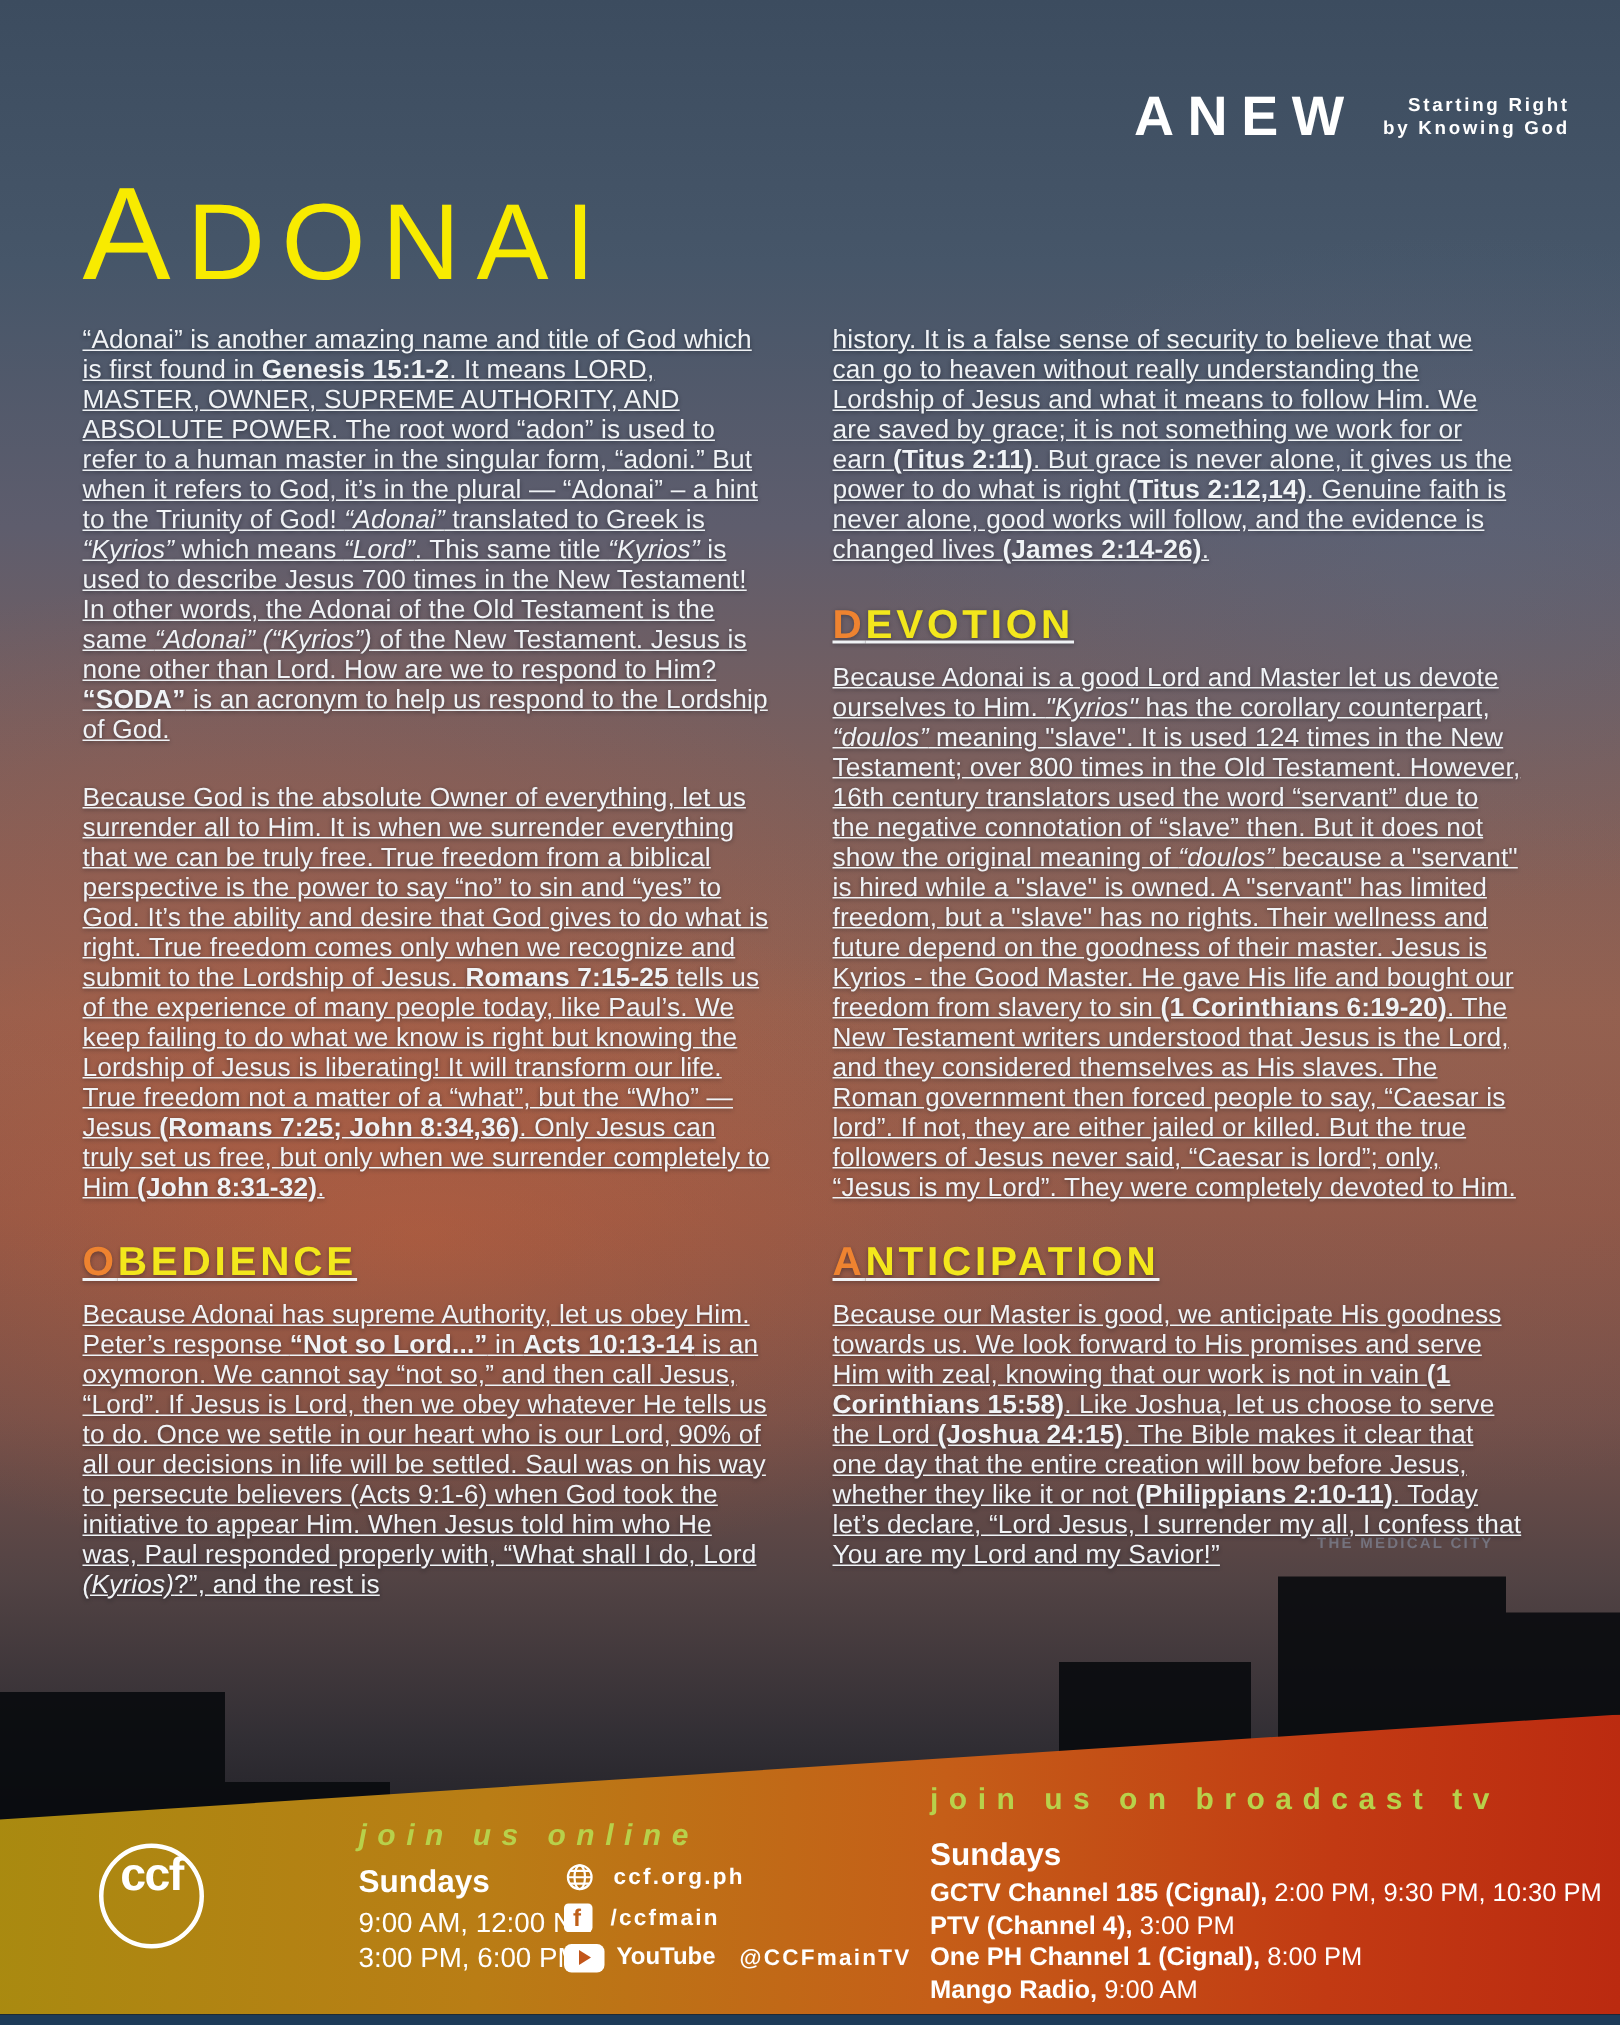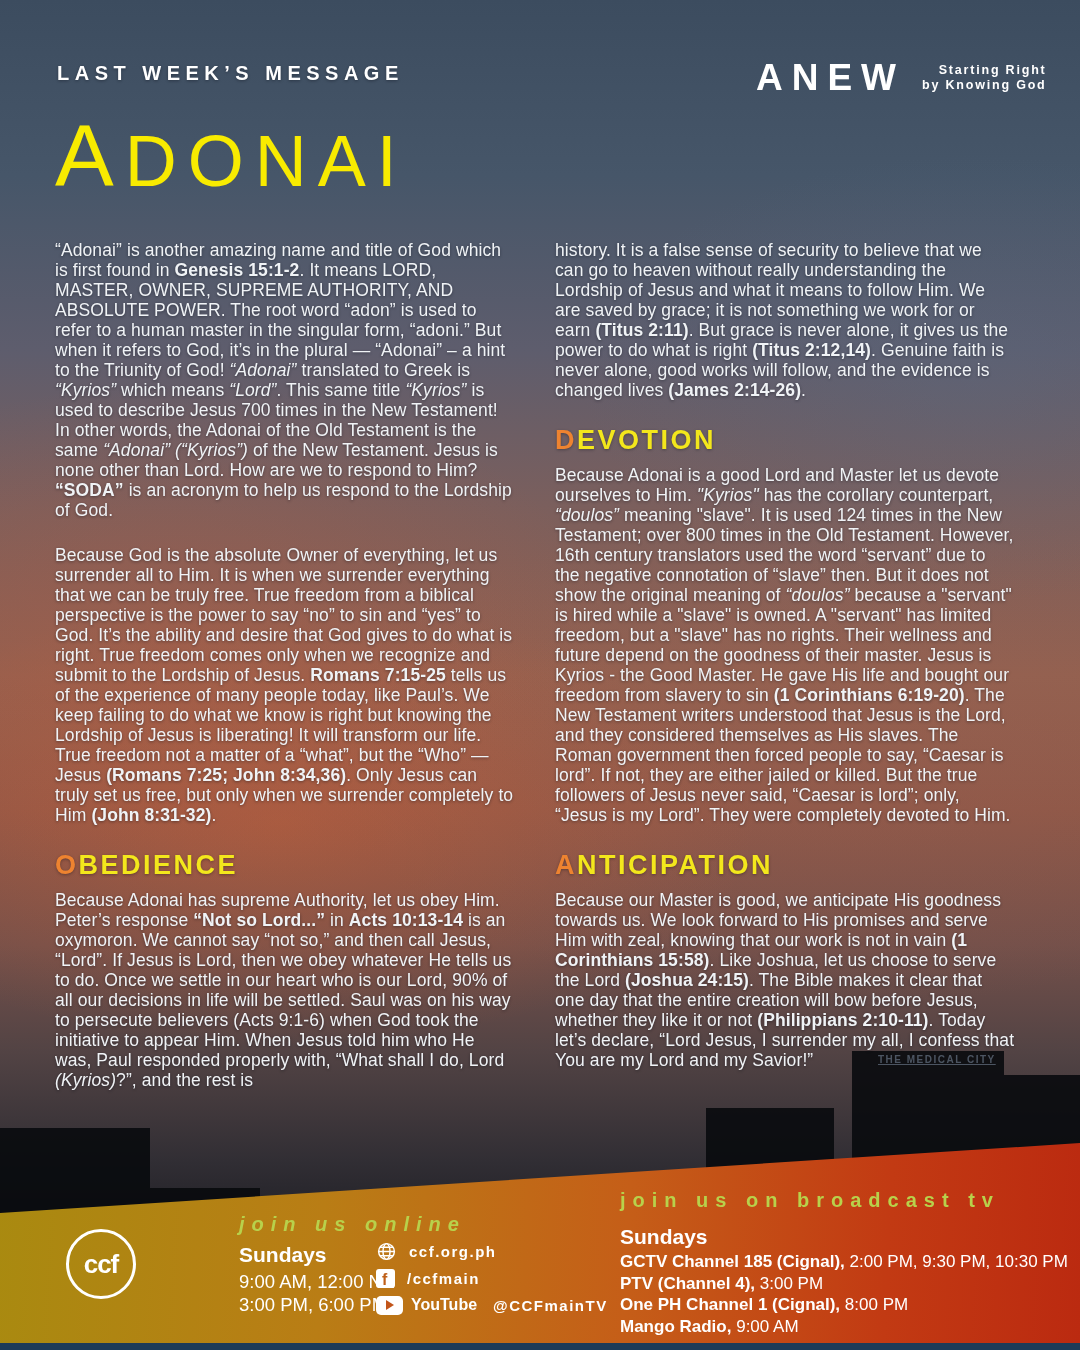--- a/index.html
+++ b/index.html
@@ -9,51 +9,51 @@
   .bg{position:absolute;inset:0;
     background:
       radial-gradient(ellipse 620px 360px at 16% 47%, rgba(176,92,68,.38), transparent 70%),
       radial-gradient(ellipse 680px 320px at 26% 61%, rgba(208,98,55,.42), transparent 70%),
       radial-gradient(ellipse 760px 360px at 78% 56%, rgba(155,102,88,.22), transparent 70%),
       radial-gradient(ellipse 560px 320px at 90% 28%, rgba(86,108,134,.30), transparent 70%),
       linear-gradient(180deg,#3c4c5f 0%,#465669 13%,#5e5d6d 26%,#7c5f5c 38%,#93604f 50%,
         #8f5747 60%,#74504a 70%,#524344 78%,#312e34 86%,#191a20 93%,#0e0f13 100%);}
   .city{position:absolute;inset:0;}
   .bld{position:absolute;bottom:7px;background:rgba(7,9,13,.88);}
-  .sign{position:absolute;left:878px;top:1054px;font-size:10px;font-weight:bold;
-        letter-spacing:1.5px;color:rgba(150,170,195,.45);text-decoration:underline;}
+  .sign{position:absolute;left:878px;top:1024px;font-size:10px;font-weight:bold;
+        letter-spacing:1.5px;color:rgba(150,170,195,.45);}
   
   .kicker{position:absolute;left:57px;top:62px;font-size:20px;font-weight:bold;
           letter-spacing:5.5px;color:#fff;text-shadow:0 1px 3px rgba(10,15,25,.4);}
   .brand{position:absolute;left:756px;top:57px;display:flex;align-items:center;gap:17px;color:#fff;}
   .brand-name{font-size:37px;font-weight:bold;letter-spacing:9px;}
   .brand-tag{display:flex;flex-direction:column;font-size:12.5px;font-weight:bold;
              letter-spacing:1.8px;line-height:15px;align-items:flex-end;}
   .title{position:absolute;left:55px;top:108px;margin:0;font-size:72px;font-weight:normal;
          letter-spacing:11px;color:#f8eb00;line-height:1.1;}
   .title::first-letter{font-size:88px;}
   
-  .cols{position:absolute;left:55px;top:240px;width:968px;display:flex;gap:40px;}
+  .cols{position:absolute;left:55px;top:216px;width:968px;display:flex;gap:40px;text-decoration:underline;}
   .col{width:460px;}
   .sec + .sec{margin-top:25px;}
   .sec h2{margin:0 0 9px;font-size:27px;font-weight:bold;letter-spacing:2.5px;
           color:#f3e71c;text-shadow:0 1px 3px rgba(10,15,25,.35);}
   .sec h2::first-letter{color:#ee8330;}
   .sec p{margin:0;font-size:17.5px;line-height:20px;letter-spacing:.1px;
          color:#f0f3f6;text-shadow:0 1px 3px rgba(10,15,25,.45);}
   .b{font-weight:bold;}
   .i{font-style:italic;}
   
   .footer{position:absolute;left:0;right:0;top:1143px;bottom:7px;
     clip-path:polygon(0 70px,100% 0,100% 100%,0 100%);
     background:linear-gradient(93deg,#a98a10 0%,#b97d15 30%,#c55e18 58%,#c23a13 82%,#bb2a10 100%);}
   .bottom-strip{position:absolute;left:0;right:0;bottom:0;height:7px;background:#1d3b58;}
   .ccf-logo{position:absolute;left:66px;top:86px;width:64px;height:64px;border:3.5px solid #fff;
-    border-radius:50%;display:flex;align-items:center;justify-content:center;
-    font-size:26px;font-weight:bold;letter-spacing:-1px;color:#fff;}
+    border-radius:50%;display:flex;justify-content:center;
+    font-size:31px;font-weight:bold;letter-spacing:-1px;color:#fff;}
   .f-heading{font-size:20px;font-weight:bold;letter-spacing:7px;color:#b8d14b;}
   .f-day{font-size:21px;font-weight:bold;color:#fff;}
   .online-heading{position:absolute;left:239px;top:70px;font-style:italic;}
   .online-times{position:absolute;left:239px;top:100px;}
   .online-times .t-line{font-size:18.5px;line-height:23px;color:#fff;}
   .online-times .f-day{margin-bottom:3px;}
   .online-links{position:absolute;left:376px;top:99px;}
   .link-row{display:flex;align-items:center;gap:12px;margin-bottom:9px;height:18px;
             font-size:15px;font-weight:bold;letter-spacing:1.5px;color:#fff;}
   .fb-icon{width:19px;height:19px;background:#fff;border-radius:3px;display:flex;
@@ -82,21 +82,20 @@
     <div class="bld" style="left:260px;width:120px;height:122px;"></div>
     <div class="bld" style="left:380px;width:150px;height:100px;"></div>
     <div class="bld" style="left:530px;width:110px;height:138px;"></div>
     <div class="bld" style="left:640px;width:66px;height:118px;"></div>
     <div class="bld" style="left:706px;width:128px;height:235px;"></div>
     <div class="bld" style="left:852px;width:152px;height:292px;"></div>
     <div class="bld" style="left:1004px;width:76px;height:268px;"></div>
     <span class="sign">THE MEDICAL CITY</span>
   </div>
 
-  <div class="kicker">LAST WEEK’S MESSAGE</div>
 
   <div class="brand">
     <span class="brand-name">ANEW</span>
     <span class="brand-tag">
       <span>Starting Right</span>
       <span>by Knowing God</span>
     </span>
   </div>
 
   <h1 class="title" style="text-transform:uppercase;">Adonai</h1>

